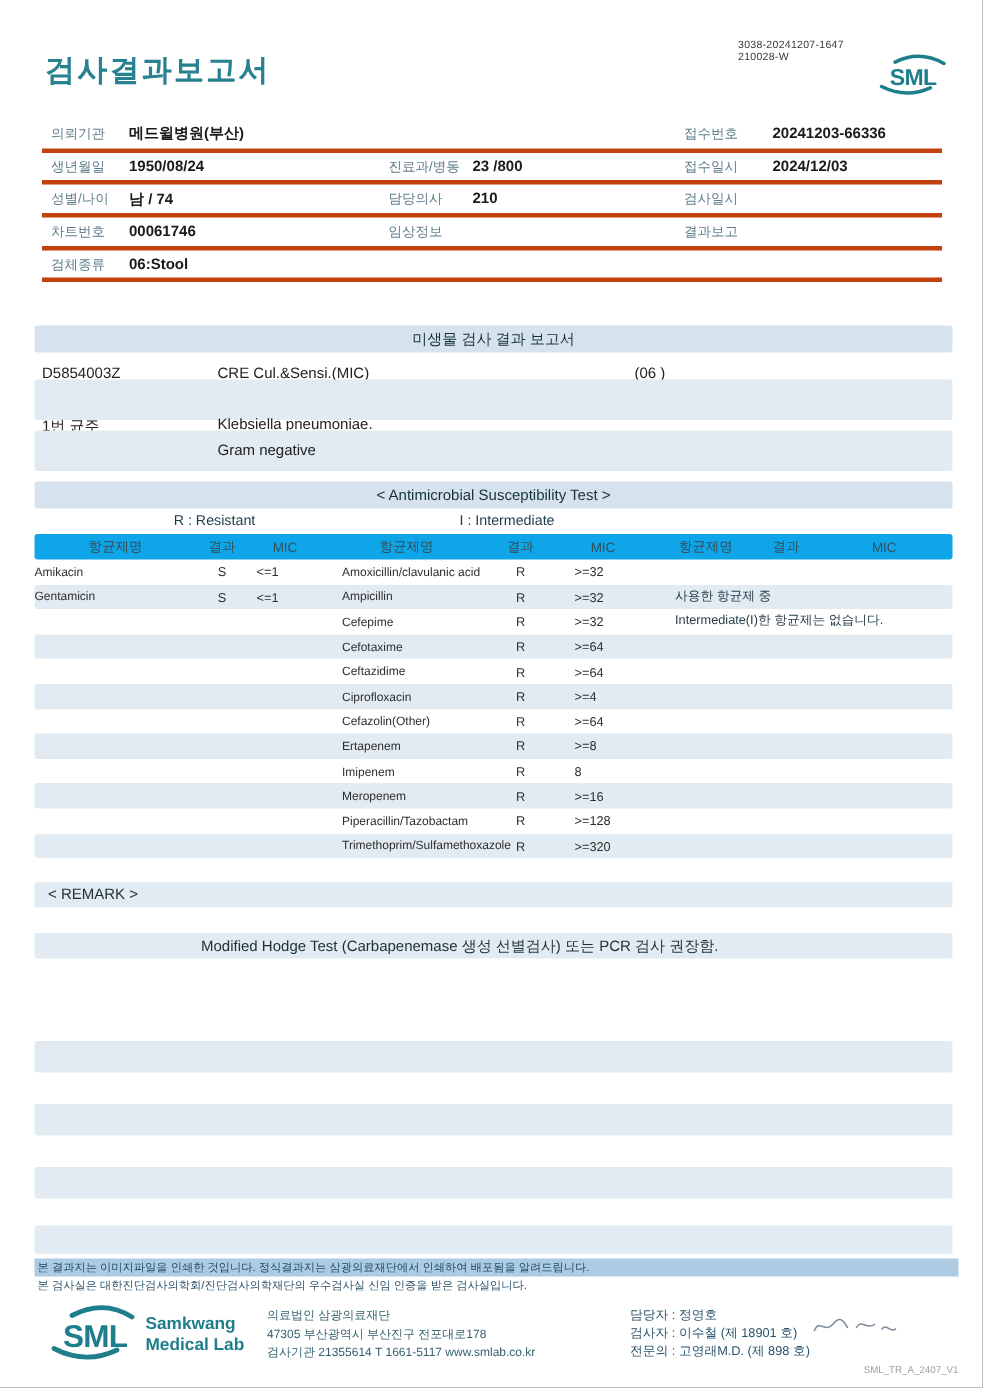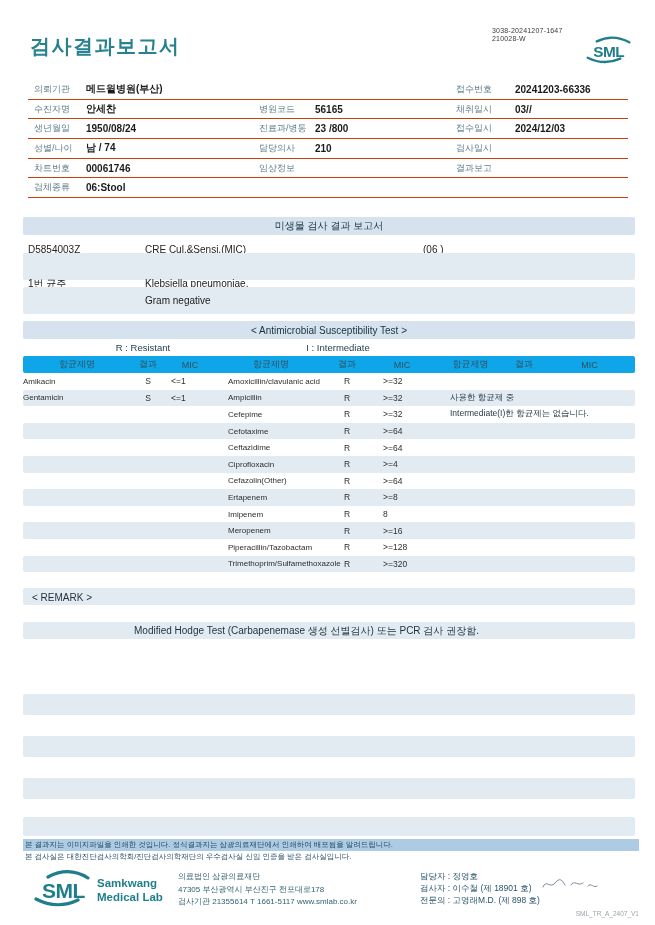--- a/index.html
+++ b/index.html
@@ -12,21 +12,21 @@
 
   
   .title { left:30px; top:33px; font-size:20px; font-weight:bold; color:#27818f; letter-spacing:1.5px; }
   .docnums { left:492px; top:27px; font-size:7px; line-height:8px; color:#3a3a3a; letter-spacing:0.2px; }
   .logo-top { left:585px; top:35px; }
 
   
   .ptable { left:28px; top:80px; width:600px; }
   .prow {
     display:grid; grid-template-columns:58px 167px 62px 135px 65px auto;
-    align-items:center; height:18.7px; border-bottom:1px solid #c2410c;
+    align-items:center; height:18.7px; border-bottom:3px solid #c2410c;
   }
   .plabel { font-size:9px; color:#5e7d8a; padding-left:6px; }
   .pvalue { font-size:10px; font-weight:600; color:#1b1b1b; }
 
   
   .band { left:23px; width:612px; height:27px; border-radius:2px; }
   .stripe { background:#e2ebf2; }
   .secbar {
     left:23px; width:612px; height:18px; background:#d6e3ee; border-radius:2px;
     display:flex; align-items:center; justify-content:center;
@@ -94,28 +94,20 @@
   </svg>
 
   <div class="abs ptable">
     <div class="prow">
       <span class="plabel">의뢰기관</span>
         <span class="pvalue">메드윌병원(부산)</span>
       <span class="plabel"></span>
         <span class="pvalue"></span>
       <span class="plabel">접수번호</span>
         <span class="pvalue">20241203-66336</span>
-    </div>
-    <div class="prow">
-      <span class="plabel">수진자명</span>
-        <span class="pvalue">안세찬</span>
-      <span class="plabel">병원코드</span>
-        <span class="pvalue">56165</span>
-      <span class="plabel">채취일시</span>
-        <span class="pvalue">03//</span>
     </div>
     <div class="prow">
       <span class="plabel">생년월일</span>
         <span class="pvalue">1950/08/24</span>
       <span class="plabel">진료과/병동</span>
         <span class="pvalue">23 /800</span>
       <span class="plabel">접수일시</span>
         <span class="pvalue">2024/12/03</span>
     </div>
     <div class="prow">

